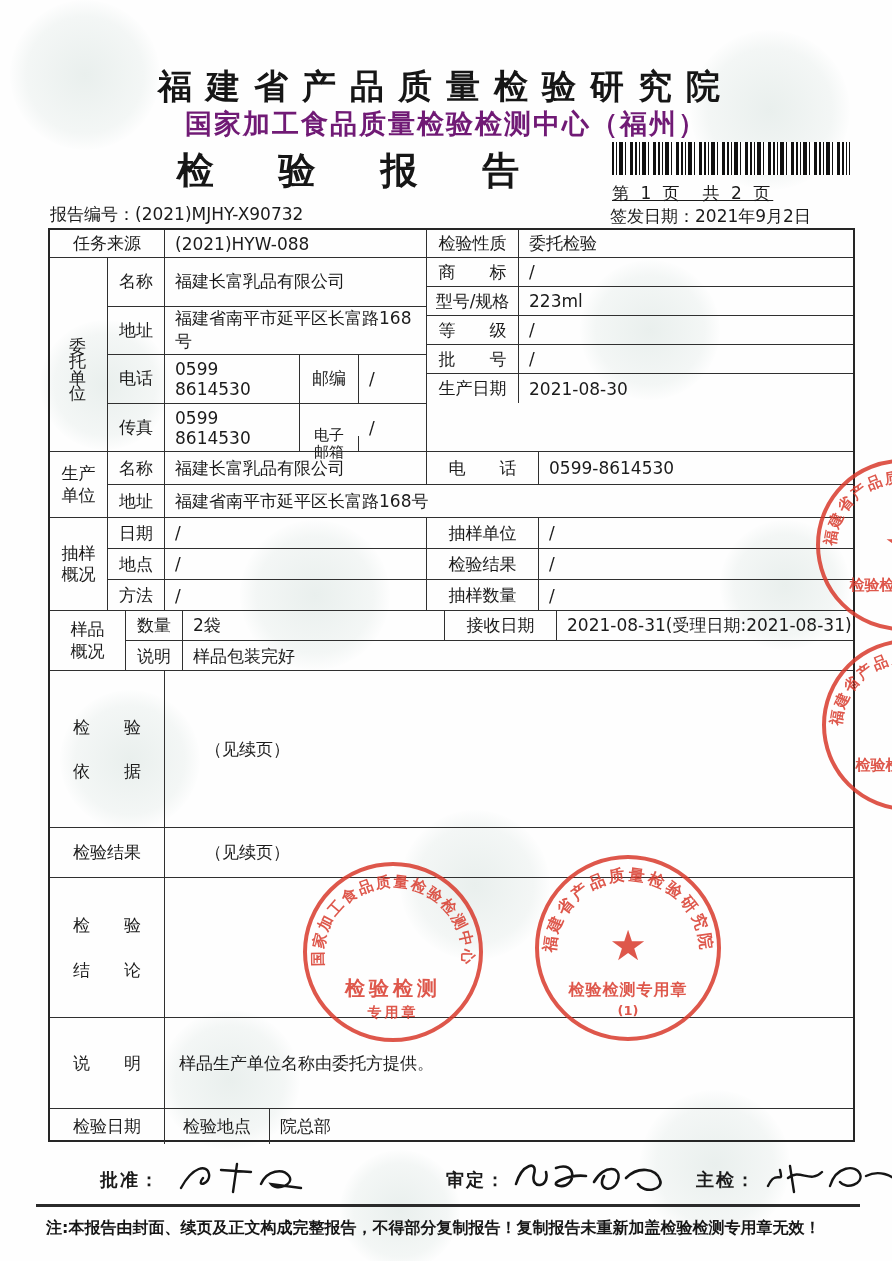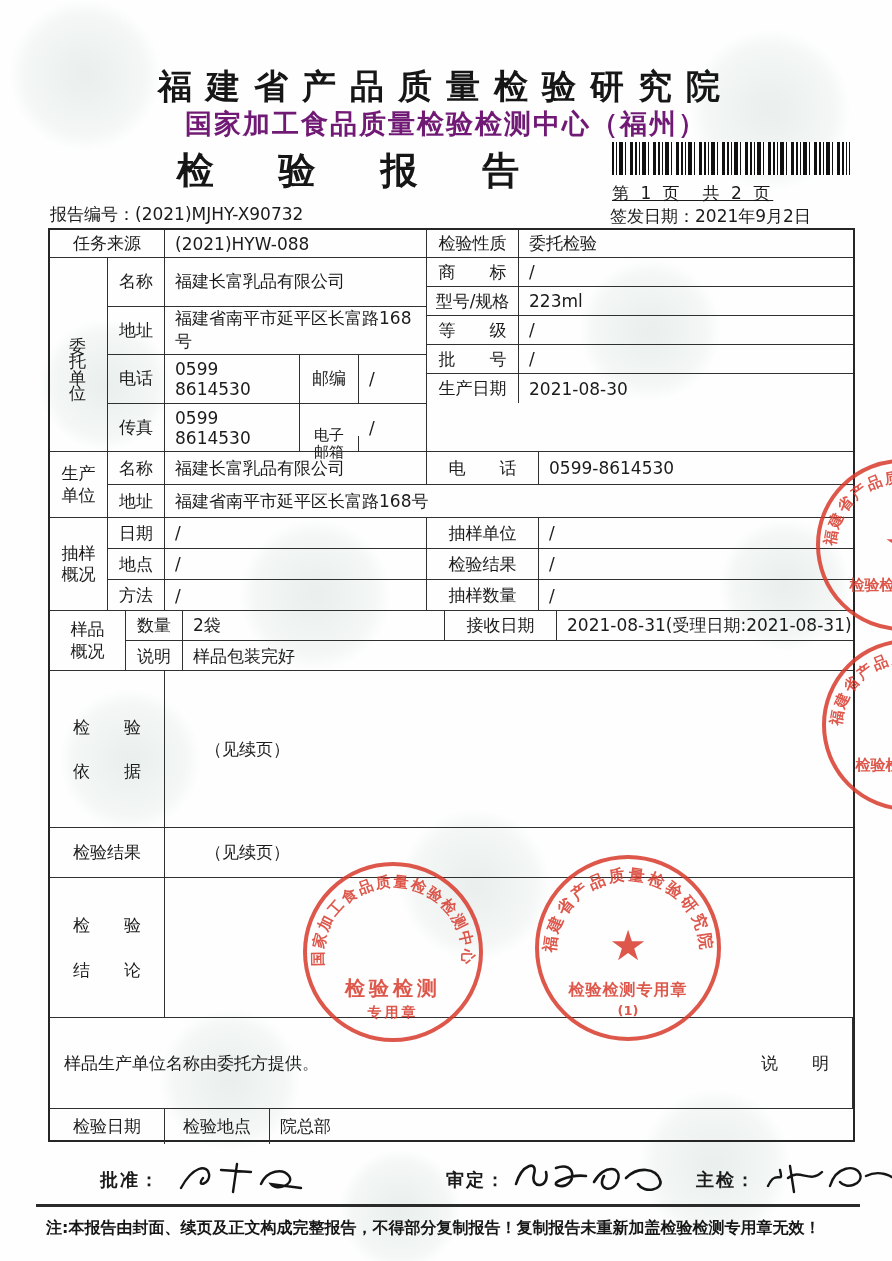--- a/index.html
+++ b/index.html
@@ -217,22 +217,22 @@
       <div class="cell lbl br" style="width:115px">检验结果</div>
       <div class="cell val" style="flex:1;padding-left:40px">（见续页）</div>
     </div>
 
     <div class="band bb" style="height:140px">
       <div class="cell lbl gap-line br" style="width:115px">检　　验
 结　　论</div>
     </div>
 
     <div class="band bb" style="height:91px">
+      <div class="cell lbl br" style="width:115px">说　　明</div>
       <div class="cell val" style="flex:1;padding-left:14px">样品生产单位名称由委托方提供。</div>
-      <div class="cell lbl br" style="width:115px">说　　明</div>
     </div>
 
     <div class="band" style="height:35px">
       <div class="cell lbl br" style="width:115px">检验日期</div>
       <div class="cell lbl br" style="width:105px">检验地点</div>
       <div class="cell val" style="flex:1">院总部</div>
     </div>
   </div>
 
   <svg class="stamp" style="left:298px;top:857px" width="190" height="190" viewBox="0 0 190 190">

